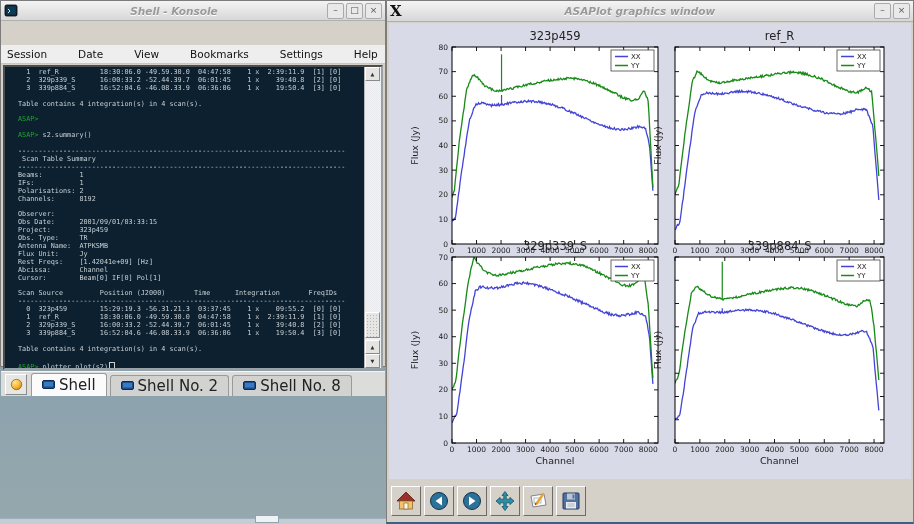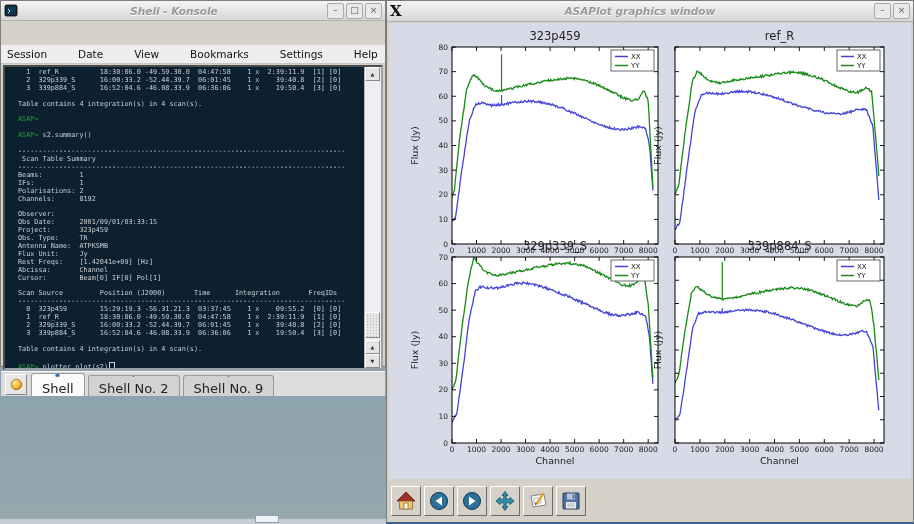--- a/index.html
+++ b/index.html
@@ -35,22 +35,22 @@
         border-color:#fff #8a8a8a #8a8a8a #fff;font-size:5px;line-height:13px;text-align:center;color:#333;box-sizing:border-box;}
   .sbtn.top{top:0;}
   .sbtn.b1{bottom:14px;}
   .sbtn.b2{bottom:0;}
   .sthumb{position:absolute;left:0;width:15px;height:26px;bottom:30px;background:#e6e6e4;
           border:1px solid;border-color:#fff #8a8a8a #8a8a8a #fff;box-sizing:border-box;
           background-image:radial-gradient(#b6b6b6 0.6px,transparent 0.7px);background-size:3px 3px;background-position:3px 4px;}
   .tabbar{height:23px;background:#dcdcda;border-top:1px solid #f5f5f5;display:flex;align-items:flex-end;padding:1px 2px 0 2px;}
   .newtab{width:20px;height:19px;margin:0 4px 1px 2px;background:#e6e6e4;border:1px solid;border-color:#fff #8a8a8a #8a8a8a #fff;
           display:flex;align-items:center;justify-content:center;}
-  .tab{height:20px;display:flex;align-items:center;gap:4px;padding:0 10px;font-size:13px;color:#222;
-       background:#d2d2d0;border:1px solid #9a9a9a;border-bottom:none;border-radius:3px 3px 0 0;margin-right:3px;flex-direction:column;}
+  .tab{height:20px;display:flex;align-items:center;gap:4px;padding:0 10px;font-size:15px;color:#222;
+       background:#d2d2d0;border:1px solid #9a9a9a;border-bottom:none;border-radius:3px 3px 0 0;margin-right:3px;}
   .tab.active{background:#fbfbfb;height:22px;}
 
   
   #plotwin{left:386px;top:0;width:528px;height:524px;border-bottom:2px solid #3a618a;}
   #plotwin .tbar{height:20px;}
   .xlogo{font-family:"DejaVu Serif",serif;font-weight:bold;font-size:15px;color:#111;margin-right:4px;line-height:15px;}
   .pcanvas{margin:1px 2px;height:456px;background:#d9dae8;position:relative;}
   .ptoolbar{height:42px;display:flex;align-items:center;gap:3px;padding:0 4px;}
   .toolbtn{width:30px;height:30px;background:#d5d1c9;border:1px solid;border-color:#fff #6e6a66 #6e6a66 #fff;
            display:flex;align-items:center;justify-content:center;box-sizing:border-box;}
@@ -119,21 +119,21 @@
             <rect x="0.5" y="0.5" width="12" height="8" rx="1.5" fill="#1d4e89" stroke="#0c2c52"></rect>
             <rect x="2" y="2" width="9" height="4.5" fill="#3a79c4"></rect>
           </svg>
           <span>Shell No. 2</span>
         </div>
         <div class="tab">
           <svg width="13" height="10" viewBox="0 0 13 10">
             <rect x="0.5" y="0.5" width="12" height="8" rx="1.5" fill="#1d4e89" stroke="#0c2c52"></rect>
             <rect x="2" y="2" width="9" height="4.5" fill="#3a79c4"></rect>
           </svg>
-          <span>Shell No. 9</span>
+          <span>Shell No. 8</span>
         </div>
       </div>
   </div>
 </div>
 
 <div id="plotwin" class="win">
   <div class="tbar">
     <span class="xlogo">X</span>
     <span class="ttext">ASAPlot graphics window</span>
     <span class="tbtns">

